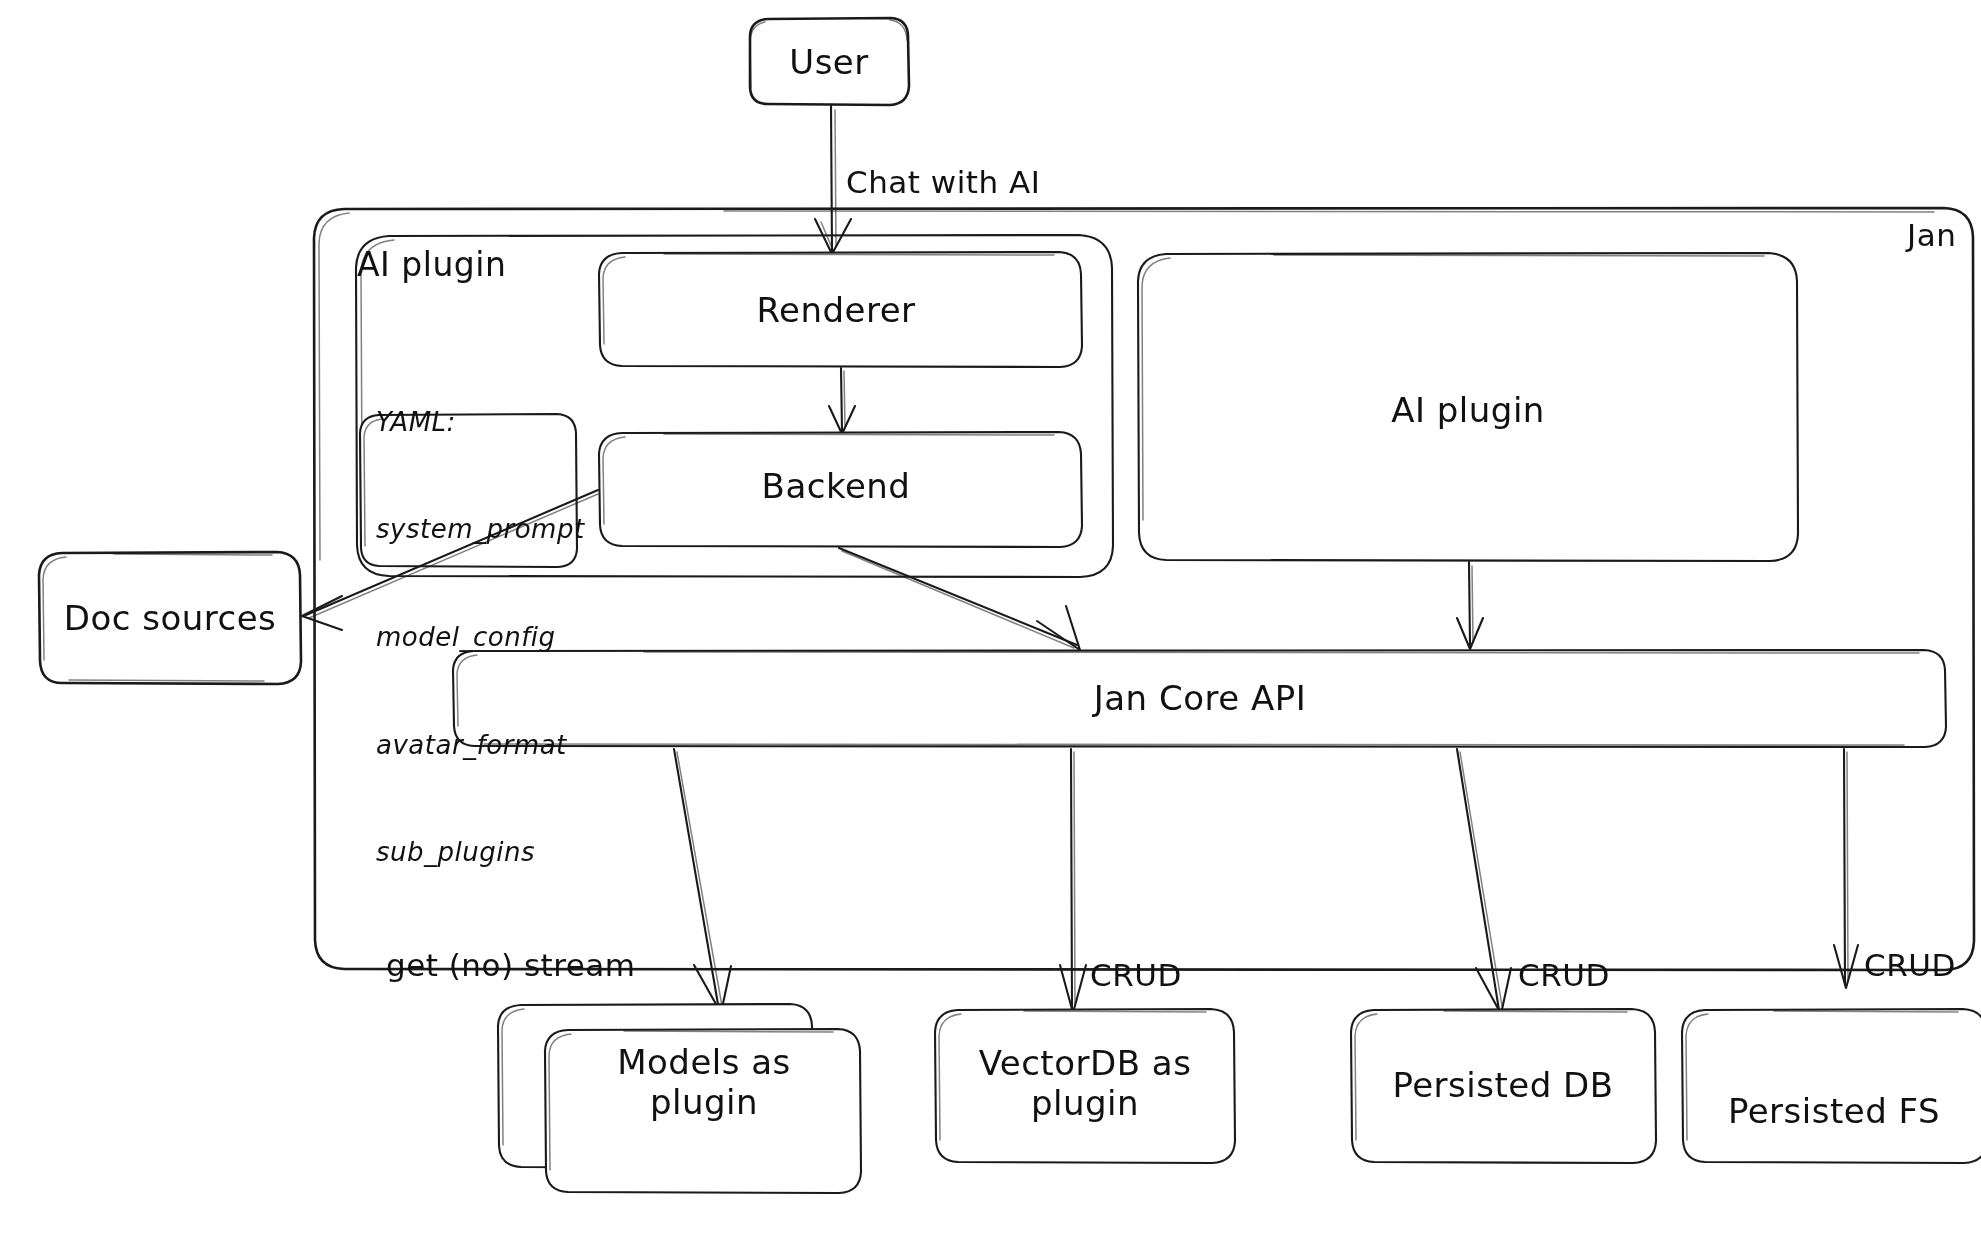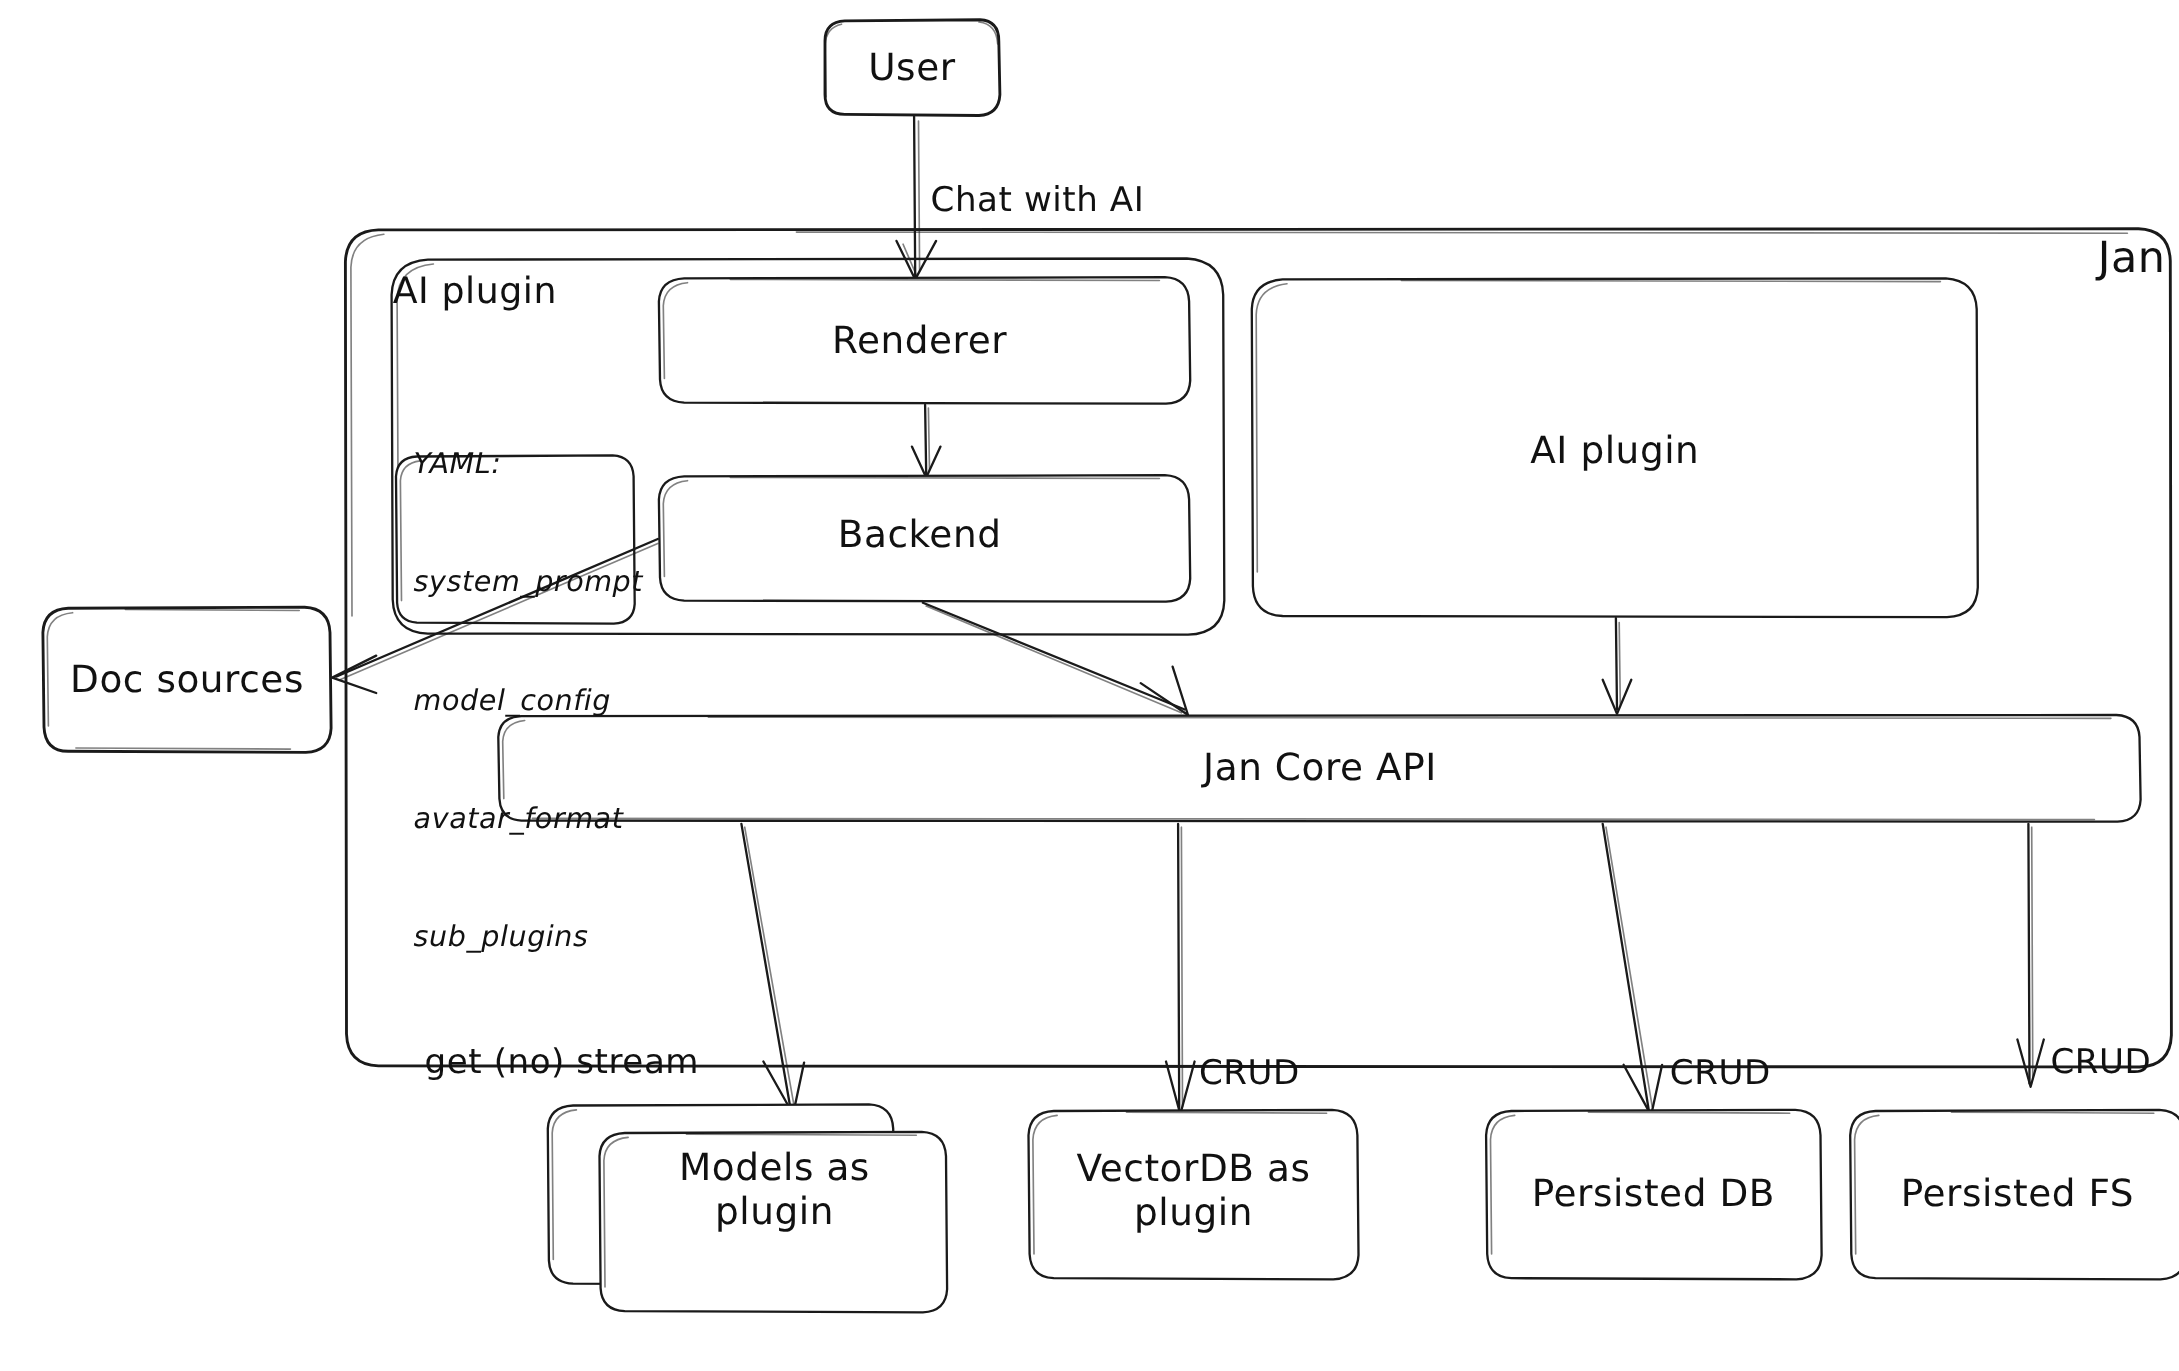--- a/index.html
+++ b/index.html
@@ -224,21 +224,21 @@
       <path class="stroke-ghost" d="M1684,1014 Q1663,1016 1662,1036 L1663,1140"></path>
       <path class="stroke-ghost" d="M1934,1012 L1750,1011"></path>
     </g>
 
   </svg>
 
   <div class="label label-box" style="left:805px; top:62px;">User</div>
 
   <div class="label label-edge" style="left:822px; top:122px;"><br><span>Chat with AI</span></div>
 
-  <div class="label label-container" style="left:1883px; top:235px; font-size:39px;">Jan</div>
+  <div class="label label-container" style="left:1883px; top:235px; font-size:31px;">Jan</div>
 
   <div class="label label-container" style="left:333px; top:264px;">AI plugin</div>
 
   <div class="label label-box" style="left:812px; top:310px;">Renderer</div>
 
   <div class="label label-box" style="left:812px; top:486px;">Backend</div>
 
   <div class="label label-box" style="left:1444px; top:410px;">AI plugin</div>
 
   <div class="label label-yaml" style="left:352px; top:333px;">
@@ -260,21 +260,21 @@
   <div class="label label-edge" style="left:1494px; top:955px;">CRUD</div>
 
   <div class="label label-edge" style="left:1840px; top:945px;">CRUD</div>
 
   <div class="label label-box two-line" style="left:680px; top:1082px;"><span>Models as</span><br><span>plugin</span></div>
 
   <div class="label label-box two-line" style="left:1061px; top:1083px;"><span>VectorDB as</span><br><span>plugin</span></div>
 
   <div class="label label-box" style="left:1479px; top:1085px;">Persisted DB</div>
 
-  <div class="label label-box" style="left:1810px; top:1085px;">Persisted FS</div>
+  <div class="label label-box" style="left:1810px; top:1111px;">Persisted FS</div>
 
   <div class="hit" style="left:726px; top:18px; width:159px; height:88px;"></div>
   <div class="hit" style="left:575px; top:252px; width:483px; height:115px;"></div>
   <div class="hit" style="left:575px; top:432px; width:483px; height:115px;"></div>
   <div class="hit" style="left:1114px; top:253px; width:660px; height:308px;"></div>
   <div class="hit" style="left:336px; top:414px; width:217px; height:153px;"></div>
   <div class="hit" style="left:15px; top:552px; width:262px; height:132px;"></div>
   <div class="hit" style="left:429px; top:650px; width:1493px; height:97px;"></div>
   <div class="hit" style="left:474px; top:1004px; width:363px; height:189px;"></div>
   <div class="hit" style="left:911px; top:1009px; width:300px; height:154px;"></div>

